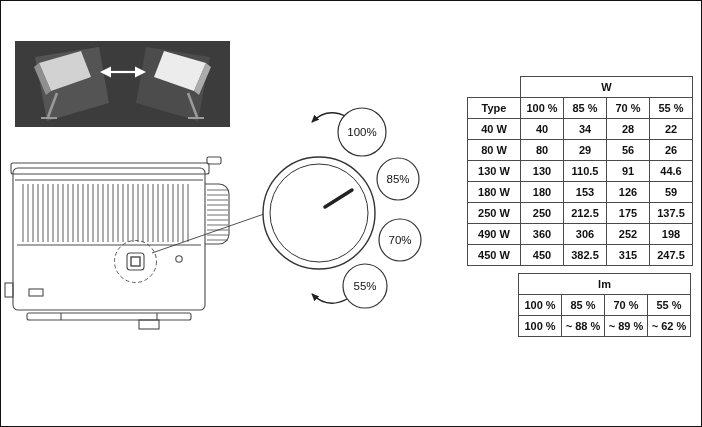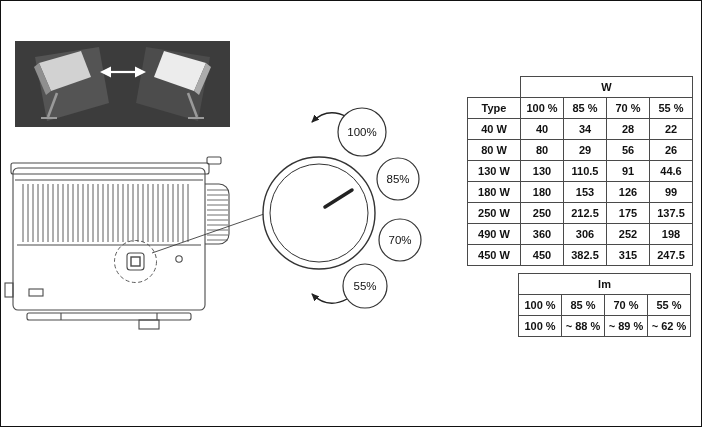--- a/index.html
+++ b/index.html
@@ -159,21 +159,21 @@
           <td>130</td>
           <td>110.5</td>
           <td>91</td>
           <td>44.6</td>
         </tr>
         <tr>
           <td>180 W</td>
           <td>180</td>
           <td>153</td>
           <td>126</td>
-          <td>99</td>
+          <td>59</td>
         </tr>
         <tr>
           <td>250 W</td>
           <td>250</td>
           <td>212.5</td>
           <td>175</td>
           <td>137.5</td>
         </tr>
         <tr>
           <td>490 W</td>

